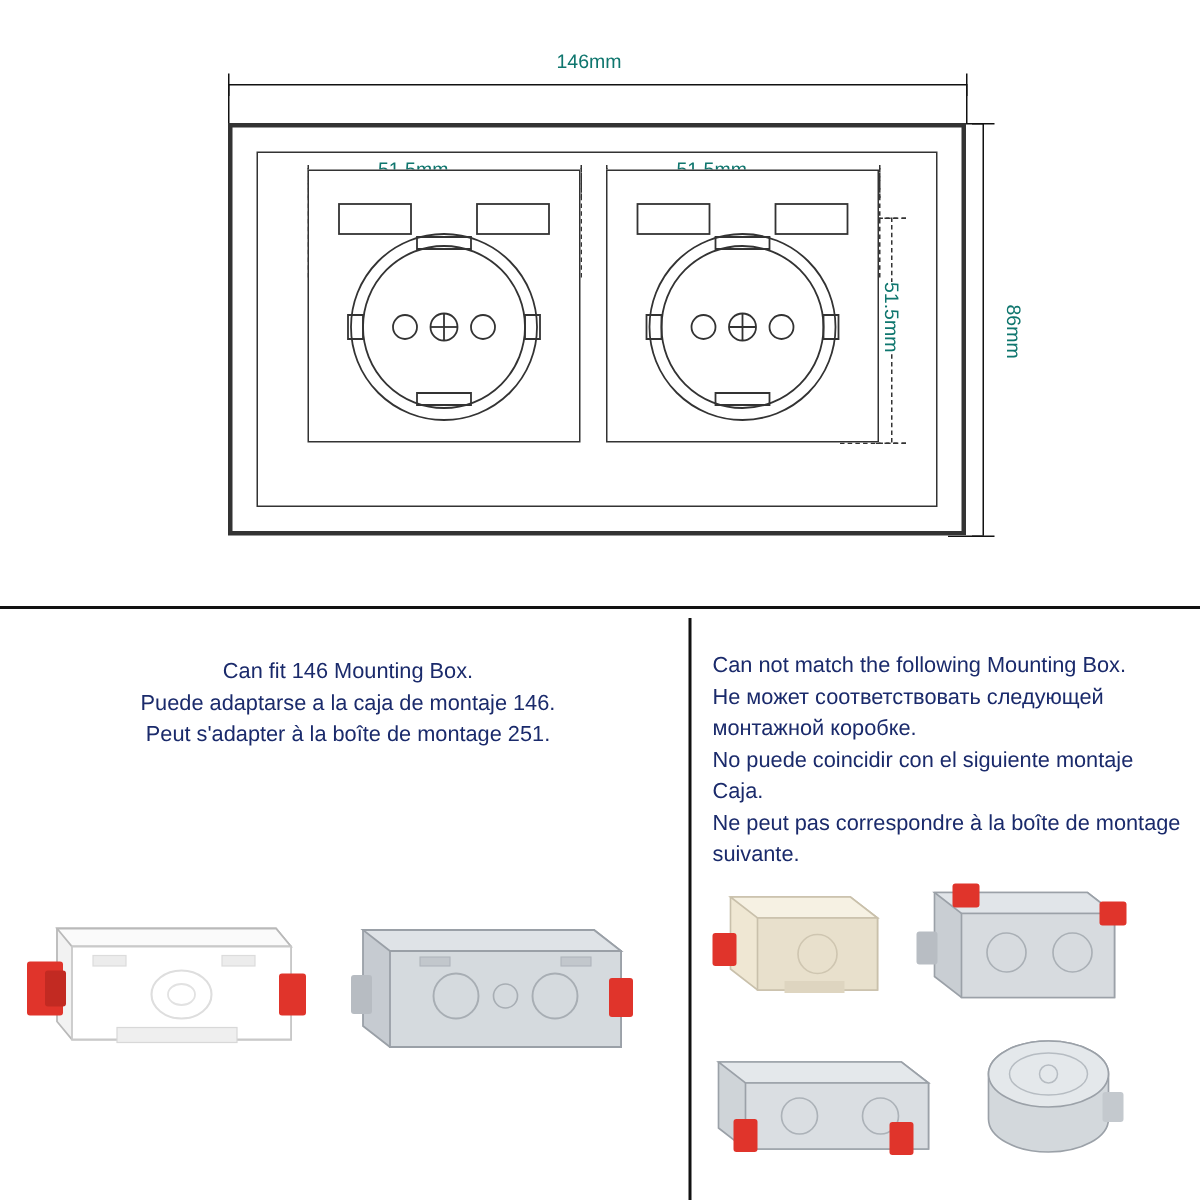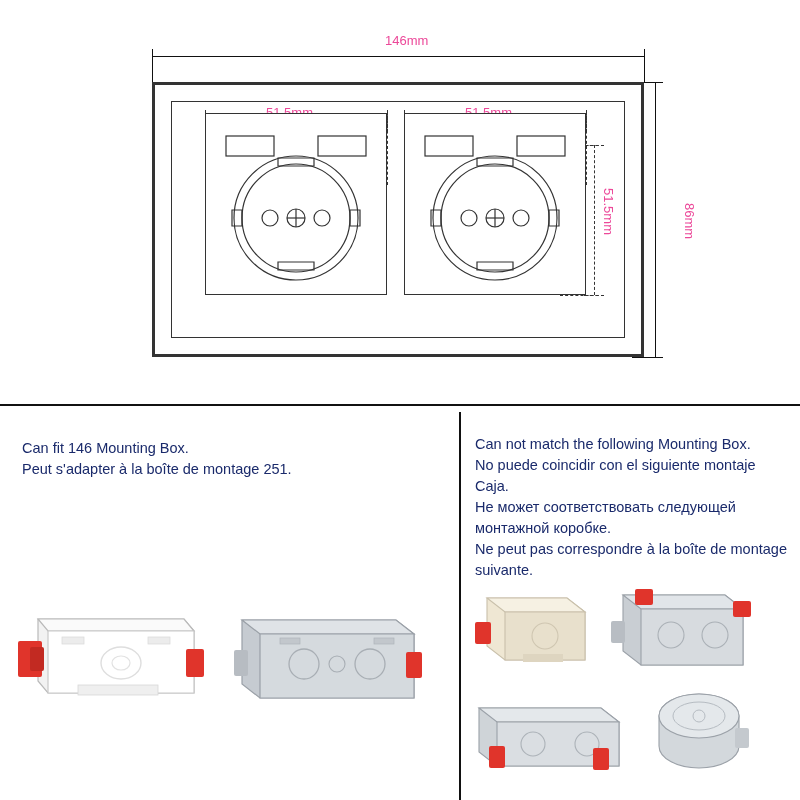--- a/index.html
+++ b/index.html
@@ -19,23 +19,22 @@
   
   #tech-drawing {
     position: absolute;
     left: 0; top: 0;
     width: 800px; height: 400px;
   }
 
   .dim-label {
     position: absolute;
     font-size: 13px;
-    color: #ec4899;
+    color: #0f766e;
     white-space: nowrap;
-    margin-left: 14px;
   }
   .dim-label.vertical {
     writing-mode: vertical-rl;
   }
 
   
   #dim-top-line {
     position: absolute;
     left: 152px; top: 56px; width: 492px; height: 1px;
     background: #111;
@@ -144,21 +143,21 @@
     position: absolute; left: 459px; top: 412px; width: 2px; height: 388px;
     background: #111;
   }
 
   
   .bottom-panel {
     position: absolute;
     top: 412px;
     height: 388px;
   }
-  #panel-fit { left: 0; width: 459px; }
+  #panel-fit { left: 0; width: 459px; text-align: center; }
   #panel-nofit { left: 461px; width: 339px; }
 
   .caption {
     color: #1a2a6b;
     font-size: 14.5px;
     line-height: 1.45;
   }
   #caption-fit { position: absolute; left: 22px; top: 26px; width: 420px; }
   #caption-nofit { position: absolute; left: 14px; top: 22px; width: 318px; }
 
@@ -252,20 +251,21 @@
   </div>
 </div>
 
 <div id="divider-horizontal"></div>
 <div id="divider-vertical"></div>
 
 <div class="bottom-panel" id="panel-fit">
 
   <div class="caption" id="caption-fit">
     <span class="caption-line">Can fit 146 Mounting Box.</span>
+    <span class="caption-line">Puede adaptarse a la caja de montaje 146.</span>
     <span class="caption-line">Peut s'adapter à la boîte de montage 251.</span>
   </div>
 
   <svg class="box-img" style="left:18px; top:185px;" width="190" height="120" viewBox="0 0 190 120">
     <g>
       <path d="M20 22 L166 22 L176 34 L176 96 L30 96 L20 84 Z" fill="#f2f2f2" stroke="#b9b9b9" stroke-width="1.2"></path>
       <path d="M20 22 L166 22 L176 34 L30 34 Z" fill="#fafafa" stroke="#b9b9b9" stroke-width="1.2"></path>
       <path d="M30 34 L176 34 L176 96 L30 96 Z" fill="#ffffff" stroke="#c9c9c9" stroke-width="1.2"></path>
       <ellipse cx="103" cy="66" rx="20" ry="16" fill="none" stroke="#dedede" stroke-width="1.4"></ellipse>
       <ellipse cx="103" cy="66" rx="9" ry="7" fill="none" stroke="#e2e2e2" stroke-width="1.2"></ellipse>
@@ -292,22 +292,22 @@
       <rect x="6" y="56" width="14" height="26" rx="2" fill="#b7bcc2"></rect>
     </g>
   </svg>
 
 </div>
 
 <div class="bottom-panel" id="panel-nofit">
 
   <div class="caption" id="caption-nofit">
     <span class="caption-line">Can not match the following Mounting Box.</span>
+    <span class="caption-line">Не может соответствовать следующей монтажной коробке.</span>
     <span class="caption-line">No puede coincidir con el siguiente montaje Caja.</span>
-    <span class="caption-line">Не может соответствовать следующей монтажной коробке.</span>
     <span class="caption-line">Ne peut pas correspondre à la boîte de montage suivante.</span>
   </div>
 
   <svg class="box-img" style="left:10px; top:170px;" width="130" height="95" viewBox="0 0 130 95">
     <g>
       <path d="M16 16 L96 16 L114 30 L114 78 L34 78 L16 64 Z" fill="#efe7d3" stroke="#c9c0ab" stroke-width="1.1"></path>
       <path d="M16 16 L96 16 L114 30 L34 30 Z" fill="#f6f1e3" stroke="#c9c0ab" stroke-width="1.1"></path>
       <path d="M34 30 L114 30 L114 78 L34 78 Z" fill="#e8e0cc" stroke="#c9c0ab" stroke-width="1.1"></path>
       <circle cx="74" cy="54" r="13" fill="none" stroke="#cfc6b1" stroke-width="1.1"></circle>
       <rect x="4" y="40" width="16" height="22" rx="2" fill="#e0342b"></rect>

